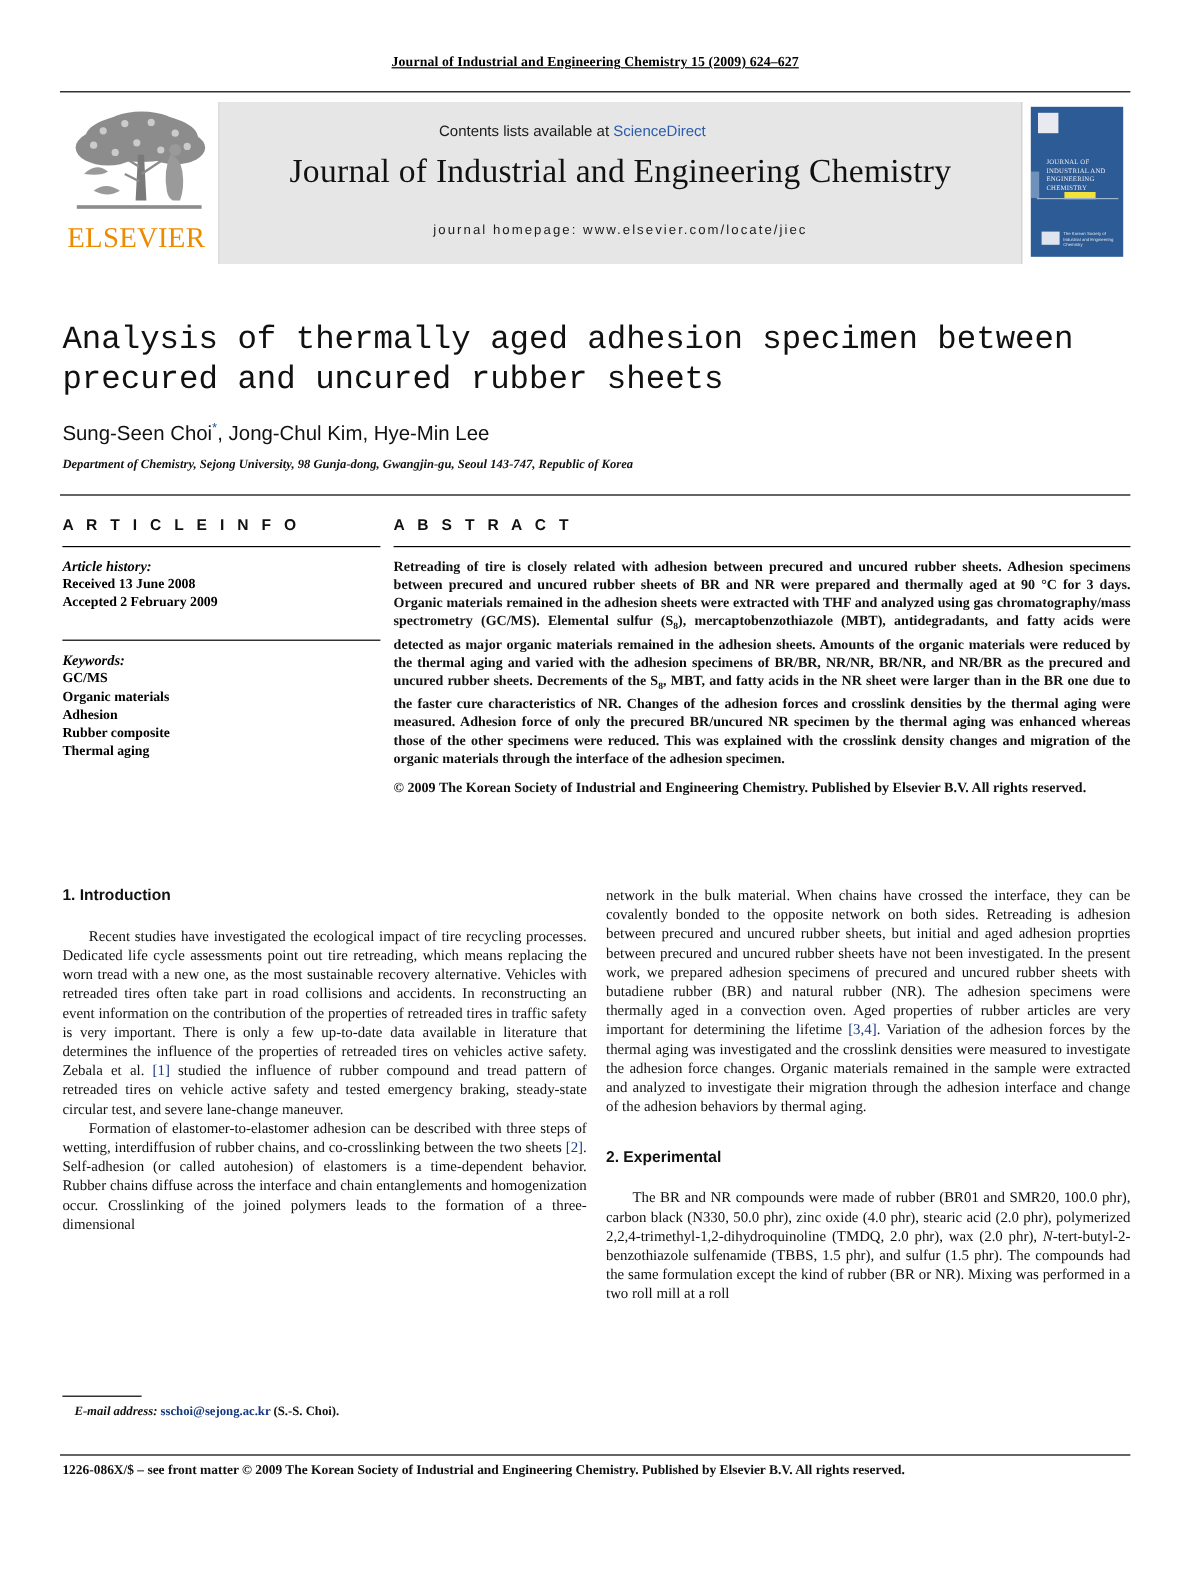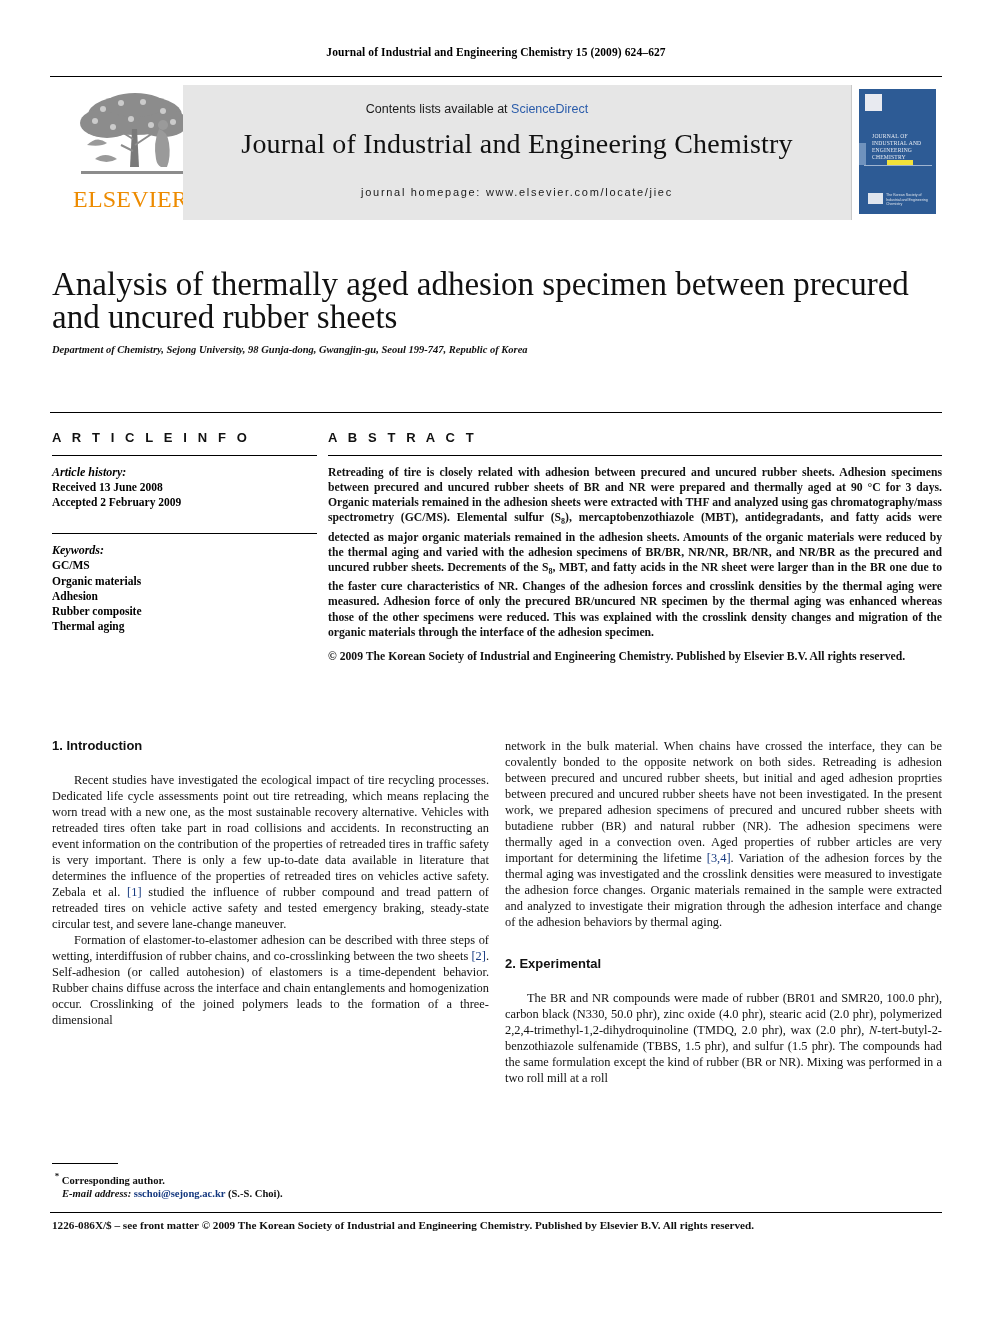--- a/index.html
+++ b/index.html
@@ -24,39 +24,40 @@
 
   
   .runhead {
     position: absolute;
     left: 50px; top: 46px;
     width: 892px;
     text-align: center;
     font-size: 11.5px;
     font-weight: bold;
     letter-spacing: 0.1px;
+    text-decoration: underline;
   }
   .rule-top {
     position: absolute;
     left: 50px; top: 76px;
     width: 892px;
     height: 1px;
     background: #000;
   }
 
   
   .masthead {
     position: absolute;
     left: 50px; top: 85px;
     width: 892px;
     height: 135px;
   }
   .logo-box {
     position: absolute;
-    left: 17px; top: 0;
+    left: 0; top: 0;
     width: 133px;
     height: 135px;
     background: #ffffff;
     border-right: 1px solid #c9c9c9;
     box-sizing: border-box;
   }
   .tree-wrap {
     position: absolute;
     left: 6px; top: 4px;
     width: 120px; height: 94px;
@@ -179,22 +180,22 @@
     font-family: "Liberation Sans", sans-serif;
   }
 
   
   .title-block {
     position: absolute;
     left: 52px; top: 268px;
     width: 890px;
   }
   .art-title {
-    font-family: Liberation Serif, serif;
-    font-size: 33px;
+    font-family: Liberation Mono, monospace;
+    font-size: 27px;
     line-height: 33px;
     color: #111;
     font-weight: normal;
     margin: 0;
   }
   .authors {
     margin-top: 17px;
     font-family: "Liberation Sans", sans-serif;
     font-size: 17px;
     color: #111;
@@ -419,21 +420,22 @@
         <div class="cover-yellow"></div>
         <div class="cover-hline"></div>
         <div class="cover-footlogo"></div>
         <div class="cover-foottext">The Korean Society of Industrial and Engineering Chemistry</div>
       </div>
     </div>
   </div>
 
   <div class="title-block">
     <h1 class="art-title">Analysis of thermally aged adhesion specimen between precured and uncured rubber sheets</h1>
-    <div class="affil">Department of Chemistry, Sejong University, 98 Gunja-dong, Gwangjin-gu, Seoul 199-747, Republic of Korea</div>
+    <div class="authors"><span>Sung-Seen Choi</span><sup>*</sup><span>, Jong-Chul Kim, Hye-Min Lee</span></div>
+    <div class="affil">Department of Chemistry, Sejong University, 98 Gunja-dong, Gwangjin-gu, Seoul 143-747, Republic of Korea</div>
   </div>
 
   <div class="rule-mid"></div>
 
   <div class="info-col">
     <div class="sec-label">A R T I C L E   I N F O</div>
     <div class="thin-rule"></div>
     <div class="info-head">Article history:</div>
     <div class="info-line">Received 13 June 2008</div>
     <div class="info-line">Accepted 2 February 2009</div>
@@ -461,21 +463,20 @@
   </div>
 
   <div class="body-col col-right">
     <p class="para" style="text-indent:0"><span>network in the bulk material. When chains have crossed the interface, they can be covalently bonded to the opposite network on both sides. Retreading is adhesion between precured and uncured rubber sheets, but initial and aged adhesion proprties between precured and uncured rubber sheets have not been investigated. In the present work, we prepared adhesion specimens of precured and uncured rubber sheets with butadiene rubber (BR) and natural rubber (NR). The adhesion specimens were thermally aged in a convection oven. Aged properties of rubber articles are very important for determining the lifetime </span><span class="ref">[3,4]</span><span>. Variation of the adhesion forces by the thermal aging was investigated and the crosslink densities were measured to investigate the adhesion force changes. Organic materials remained in the sample were extracted and analyzed to investigate their migration through the adhesion interface and change of the adhesion behaviors by thermal aging.</span></p>
     <h2 class="sec-title second">2. Experimental</h2>
     <p class="para"><span>The BR and NR compounds were made of rubber (BR01 and SMR20, 100.0 phr), carbon black (N330, 50.0 phr), zinc oxide (4.0 phr), stearic acid (2.0 phr), polymerized 2,2,4-trimethyl-1,2-dihydroquinoline (TMDQ, 2.0 phr), wax (2.0 phr), </span><em>N</em><span>-tert-butyl-2-benzothiazole sulfenamide (TBBS, 1.5 phr), and sulfur (1.5 phr). The compounds had the same formulation except the kind of rubber (BR or NR). Mixing was performed in a two roll mill at a roll</span></p>
   </div>
 
   <div class="fn-rule"></div>
   <div class="footnote">
-    <div>&nbsp;<span class="star">*</span> <span>Corresponding author.</span></div>
     <div style="padding-left:10px"><span class="eml-lbl">E-mail address:</span> <a class="mail" href="#">sschoi@sejong.ac.kr</a> <span>(S.-S. Choi).</span></div>
   </div>
 
   <div class="rule-bot"></div>
   <div class="issn">
     <div>1226-086X/$ – see front matter © 2009 The Korean Society of Industrial and Engineering Chemistry. Published by Elsevier B.V. All rights reserved.</div>
   </div>
 
 </div>
 

